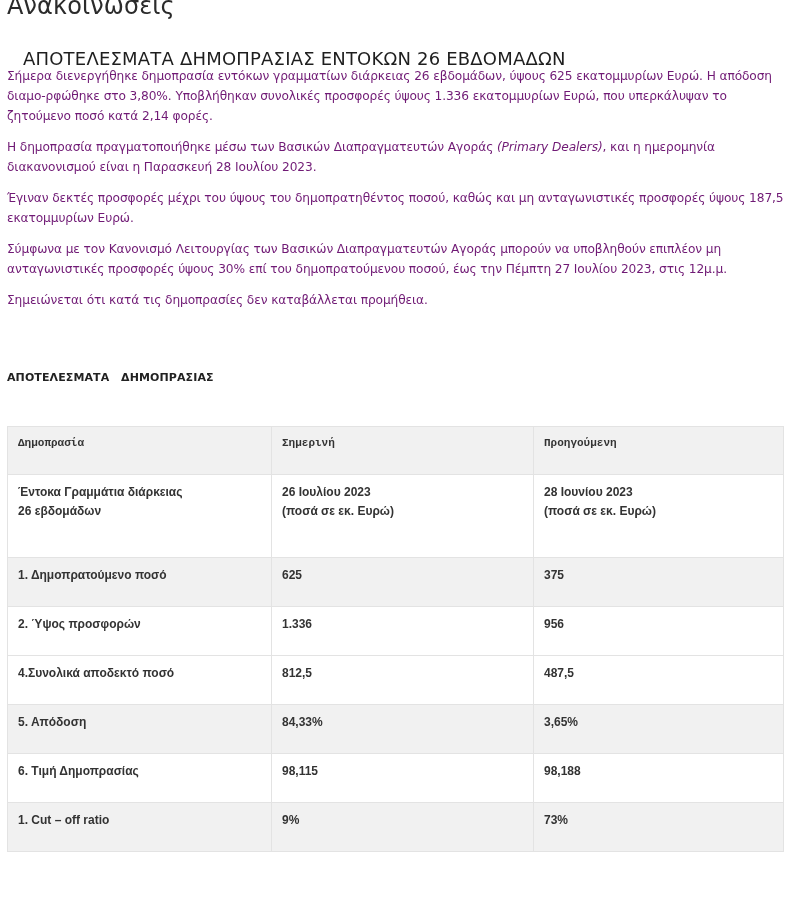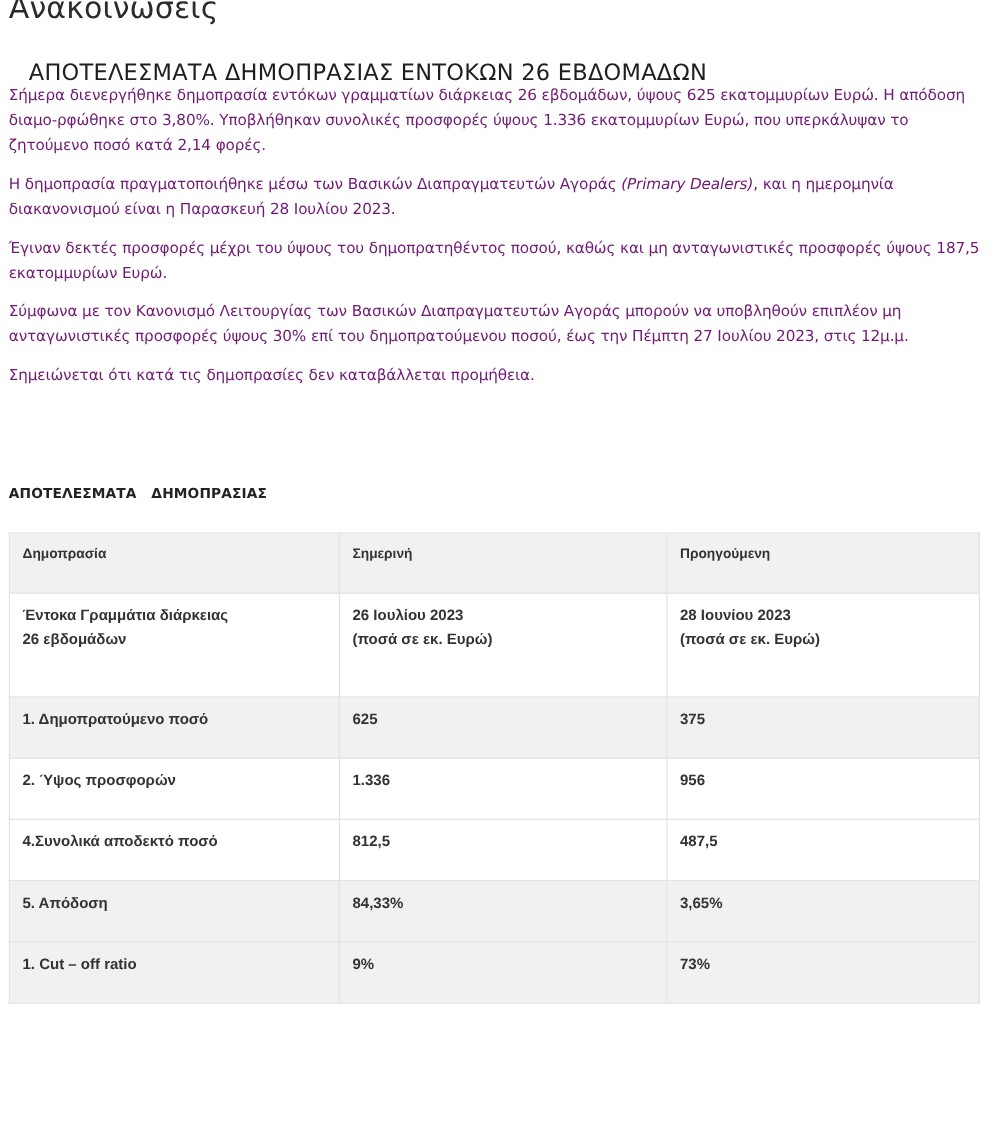--- a/index.html
+++ b/index.html
@@ -50,21 +50,21 @@
       font-size: 12.2px;
       line-height: 20px;
       color: #701a75;
       letter-spacing: -0.1px;
     }
     .body-text p em {
       font-style: italic;
     }
     .results-heading {
       position: absolute;
-      top: 388px;
+      top: 371px;
       left: 7px;
       margin: 0;
       font-size: 11px;
       font-weight: bold;
       color: #222222;
       letter-spacing: 0.1px;
       white-space: pre;
     }
     table.results-table {
       position: absolute;
@@ -83,21 +83,21 @@
       height: 38px;
       font-weight: bold;
     }
     table.results-table td.c1 { width: 243px; }
     table.results-table td.c2 { width: 241px; }
     table.results-table tr.shade td {
       background: #f1f1f1;
     }
     table.results-table tr.header td {
       font-weight: bold;
-      font-family: Liberation Sans, sans-serif;
+      font-family: Liberation Mono, monospace;
       font-size: 11px;
       height: 37px;
     }
     table.results-table tr.subheader td {
       font-weight: bold;
       height: 72px;
       padding-top: 10px;
     }
     table.results-table tr.subheader td .line2 {
       display: block;
@@ -158,20 +158,25 @@
       <tr class="datarow">
         <td class="c1">4.Συνολικά αποδεκτό ποσό</td>
         <td class="c2">812,5</td>
         <td class="c3">487,5</td>
       </tr>
       <tr class="datarow shade">
         <td class="c1">5. Απόδοση</td>
         <td class="c2">84,33%</td>
         <td class="c3">3,65%</td>
       </tr>
+      <tr class="datarow">
+        <td class="c1">6. Τιμή Δημοπρασίας</td>
+        <td class="c2">98,115</td>
+        <td class="c3">98,188</td>
+      </tr>
       <tr class="datarow shade">
         <td class="c1">1. Cut – off ratio</td>
         <td class="c2">9%</td>
         <td class="c3">73%</td>
       </tr>
     </tbody>
   </table>
 </div>
 
 </body></html>

